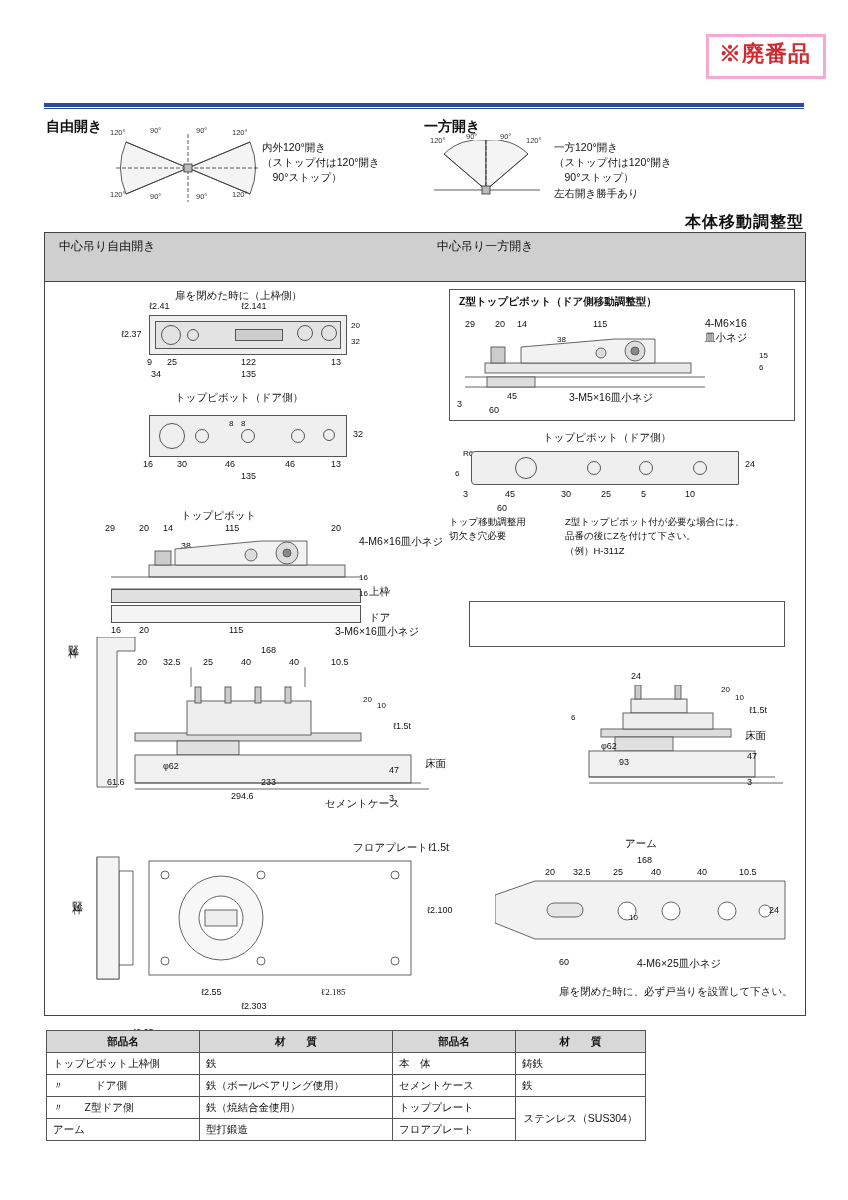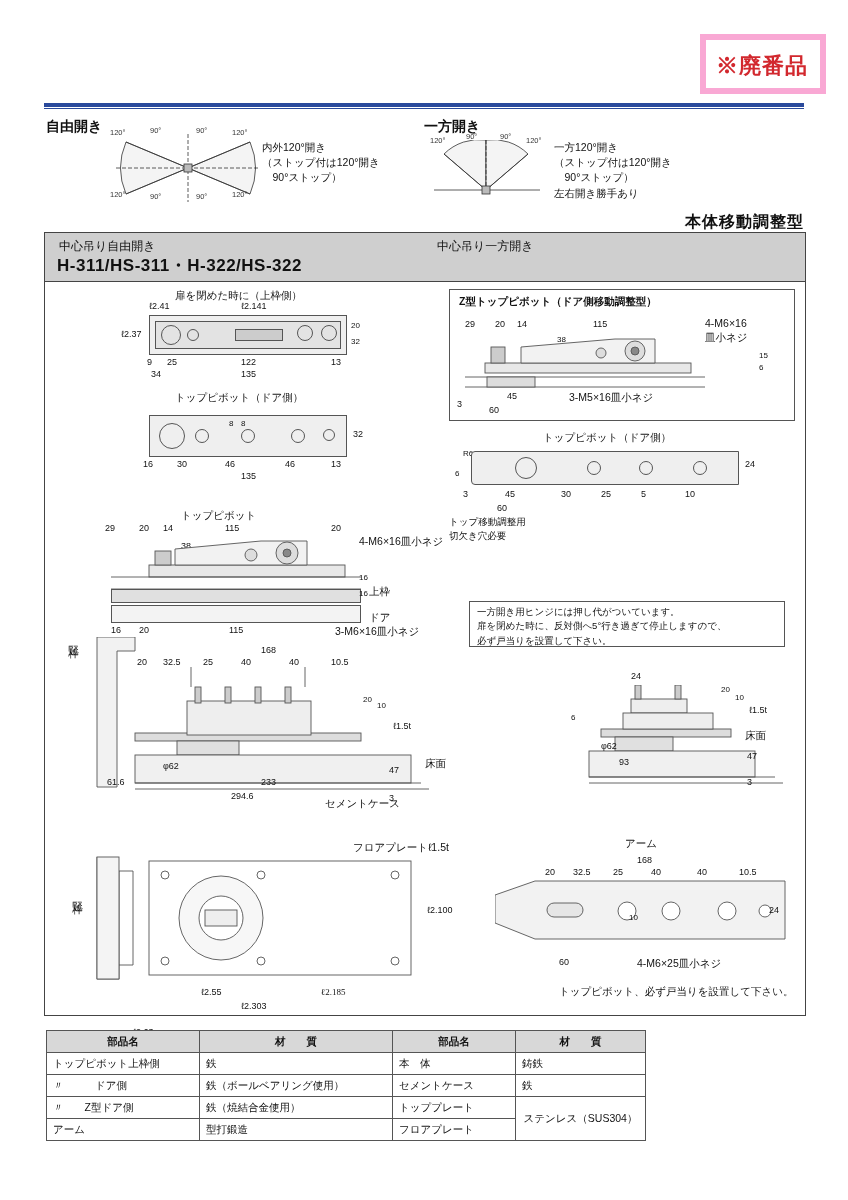--- a/index.html
+++ b/index.html
@@ -8,22 +8,22 @@
     background:#ffffff;
     font-family:"Liberation Sans", sans-serif;
     color:#111;
     overflow:hidden;
   }
   .page{position:absolute;inset:0;}
 
   
   .badge{
     position:absolute;right:22px;top:34px;
-    border:6px solid #f9a8d4;
-    padding:11px 12px 7px 10px;
+    border:3px solid #f9a8d4;
+    padding:2px 12px 7px 10px;
     font-size:22px;font-weight:bold;color:#d2282e;
     letter-spacing:1px;
     background:#fff;
   }
 
   
   .title{
     position:absolute;left:46px;top:60px;
     font-size:27px;font-weight:bold;letter-spacing:1px;color:#15306b;
   }
@@ -139,21 +139,20 @@
   <div class="deg" style="left:430px;top:136px;">120°</div>
   <div class="deg" style="left:466px;top:132px;">90°</div>
   <div class="deg" style="left:500px;top:132px;">90°</div>
   <div class="deg" style="left:526px;top:136px;">120°</div>
 
   <div class="body-type">本体移動調整型</div>
 
   <div class="frame">
     <div class="frame-head"></div>
     <div class="head-sub" style="left:14px;top:5px;">中心吊り自由開き</div>
-    <div class="head-main" style="left:12px;top:21px;">H-311/HS-311・H-322/HS-322</div>
     <div class="head-sub" style="left:392px;top:5px;">中心吊り一方開き</div>
 
     <div class="cap" style="left:130px;top:56px;">扉を閉めた時に（上枠側）</div>
     <div class="plate" style="left:104px;top:82px;width:198px;height:40px;"></div>
     <div class="plate2" style="left:110px;top:88px;width:186px;height:28px;"></div>
     <div class="circle" style="left:116px;top:92px;width:20px;height:20px;"></div>
     <div class="circle" style="left:142px;top:96px;width:12px;height:12px;"></div>
     <div class="box" style="left:190px;top:96px;width:48px;height:12px;background:#ccc;"></div>
     <div class="circle" style="left:252px;top:92px;width:16px;height:16px;"></div>
     <div class="circle" style="left:276px;top:92px;width:16px;height:16px;"></div>
@@ -325,25 +324,25 @@
     <div class="dim" style="left:418px;top:256px;">3</div>
     <div class="dim" style="left:460px;top:256px;">45</div>
     <div class="dim" style="left:516px;top:256px;">30</div>
     <div class="dim" style="left:556px;top:256px;">25</div>
     <div class="dim" style="left:596px;top:256px;">5</div>
     <div class="dim" style="left:640px;top:256px;">10</div>
     <div class="dim" style="left:452px;top:270px;">60</div>
 
     <div class="note" style="left:404px;top:282px;white-space:pre;">トップ移動調整用
 切欠き穴必要</div>
+    <div class="note" style="left:520px;top:282px;white-space:pre;">Z型トップピボット付が必要な場合には、
+品番の後にZを付けて下さい。
+（例）H-311Z</div>
 
     <div class="sub-frame" style="left:424px;top:368px;width:316px;height:46px;"></div>
-    <div class="note" style="left:432px;top:372px;white-space:pre;">一方開き用ヒンジには押し代がついています。
-扉を閉めた時に、反対側へ5°行き過ぎて停止しますので、
-必ず戸当りを設置して下さい。</div>
 
     <svg width="240" height="140" style="position:absolute;left:520px;top:452px;">
       <g fill="none" stroke="#555" stroke-width="0.9">
         <rect x="66" y="14" width="56" height="14" fill="#eee"></rect>
         <rect x="70" y="0" width="6" height="14" fill="#ccc"></rect>
         <rect x="110" y="0" width="6" height="14" fill="#ccc"></rect>
         <rect x="36" y="44" width="130" height="8" fill="#ddd"></rect>
         <rect x="58" y="28" width="90" height="16" fill="#eee"></rect>
         <rect x="50" y="52" width="58" height="14" fill="#e0e0e0"></rect>
         <rect x="24" y="66" width="166" height="26" fill="#f0f0f0"></rect>
@@ -377,21 +376,21 @@
         <circle cx="132" cy="34" r="9" fill="#fff"></circle>
         <circle cx="176" cy="34" r="9" fill="#fff"></circle>
         <circle cx="232" cy="34" r="9" fill="#fff"></circle>
         <circle cx="270" cy="34" r="6" fill="#fff"></circle>
       </g>
     </svg>
     <div class="dim" style="left:724px;top:672px;">24</div>
     <div class="dim-s" style="left:584px;top:680px;">10</div>
     <div class="dim" style="left:514px;top:724px;">60</div>
     <div class="cap" style="left:592px;top:724px;">4-M6×25皿小ネジ</div>
-    <div class="cap" style="left:514px;top:752px;">トップピボット、必ず戸当りを設置して下さい。</div>
+    <div class="cap" style="left:514px;top:752px;">扉を閉めた時に、必ず戸当りを設置して下さい。</div>
   </div>
 
   <table class="ptable">
     <thead>
       <tr>
         <th style="width:140px">部品名</th>
         <th style="width:180px">材　　質</th>
         <th style="width:110px">部品名</th>
         <th>材　　質</th>
       </tr>

